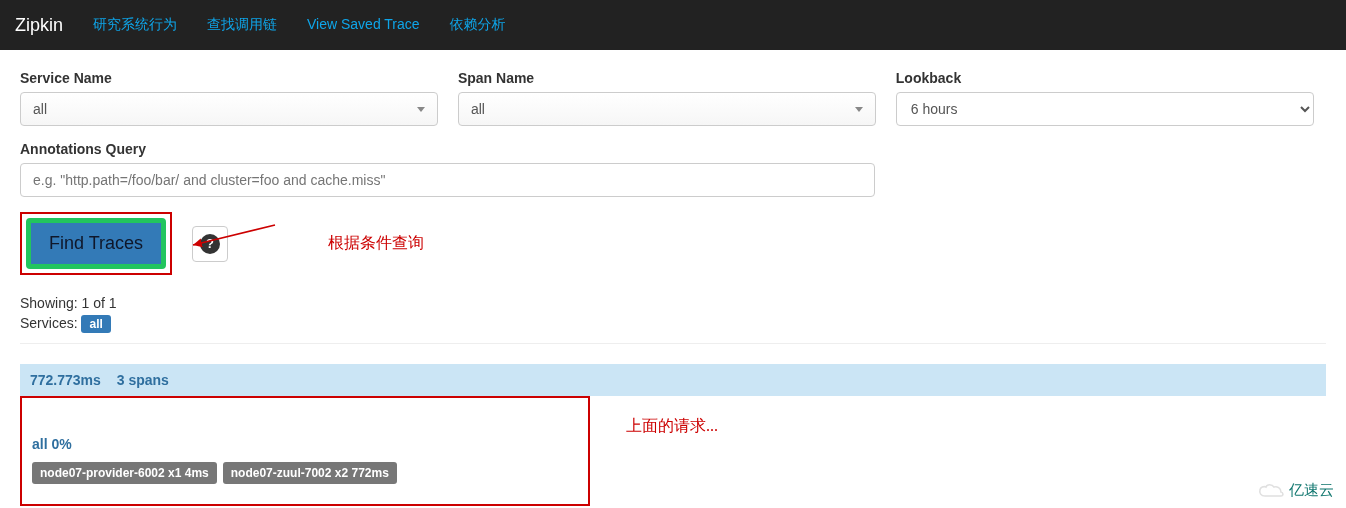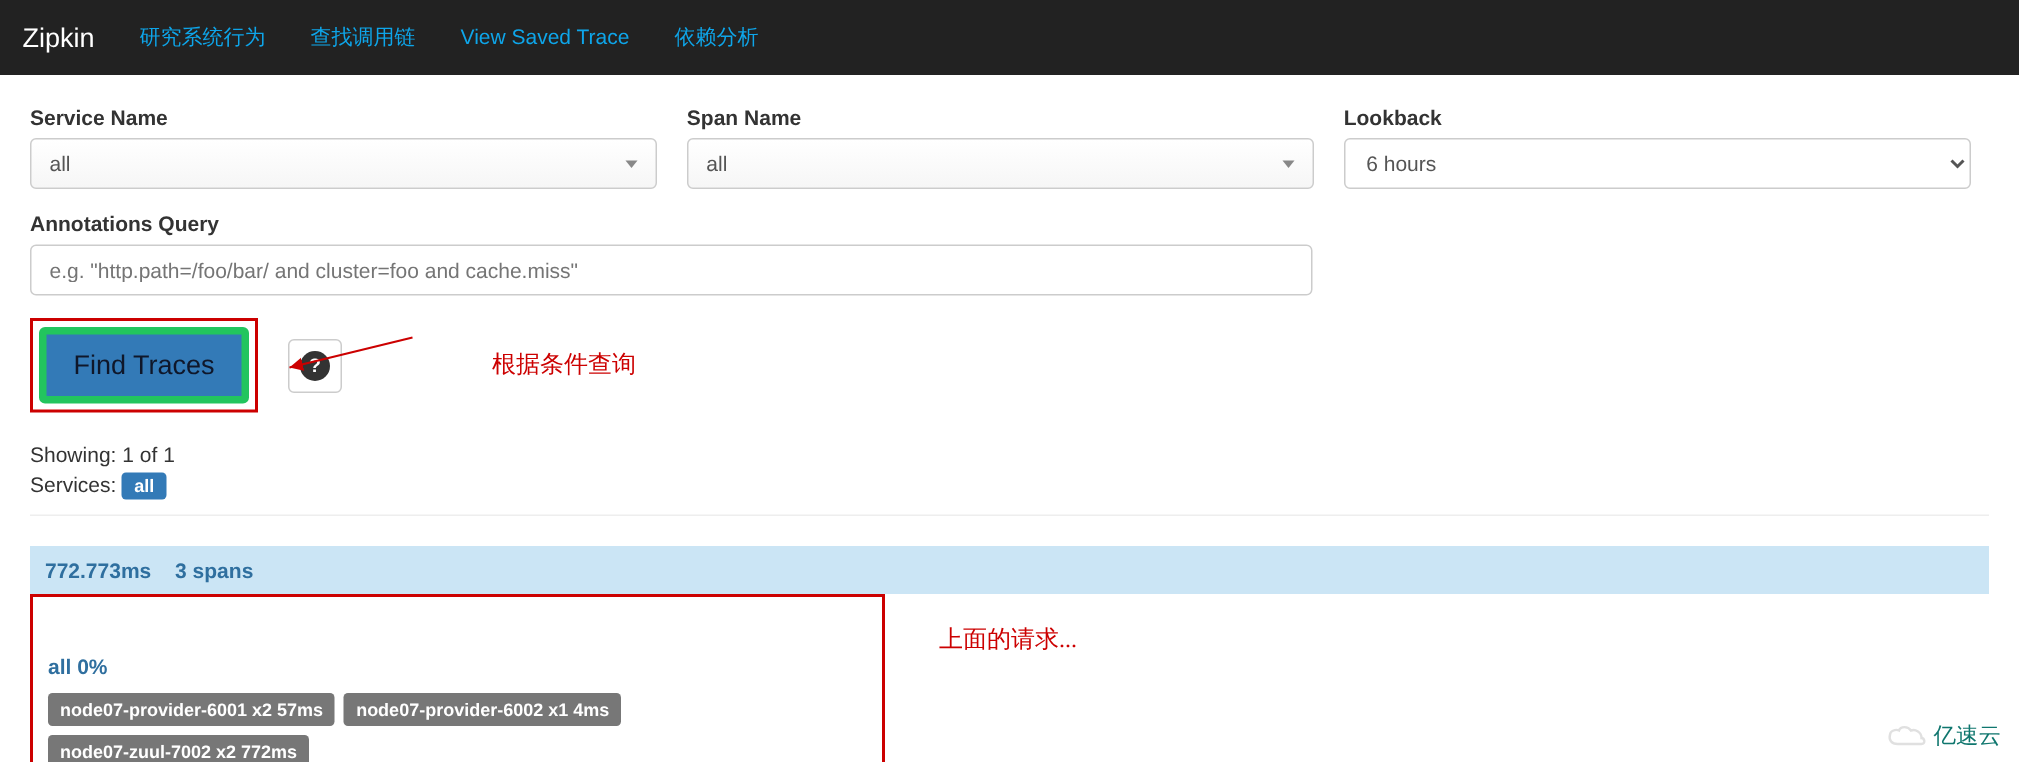--- a/index.html
+++ b/index.html
@@ -141,21 +141,20 @@
     <span>3 spans</span>
   </div>
 
   <div class="results-wrap">
     <div class="spacer-under-header"></div>
     <div class="results-box">
       <div style="height:30px;"></div>
       <div class="results-inner">
         <div class="trace-sub">all 0%</div>
         <div class="trace-badges">
-          <span class="badge-gray">node07-provider-6001 x2 57ms</span>
           <span class="badge-gray">node07-provider-6002 x1 4ms</span>
           <span class="badge-gray">node07-zuul-7002 x2 772ms</span>
         </div>
       </div>
     </div>
     <span class="annotation-right">上面的请求...</span>
   </div>
 
 </div>
 

